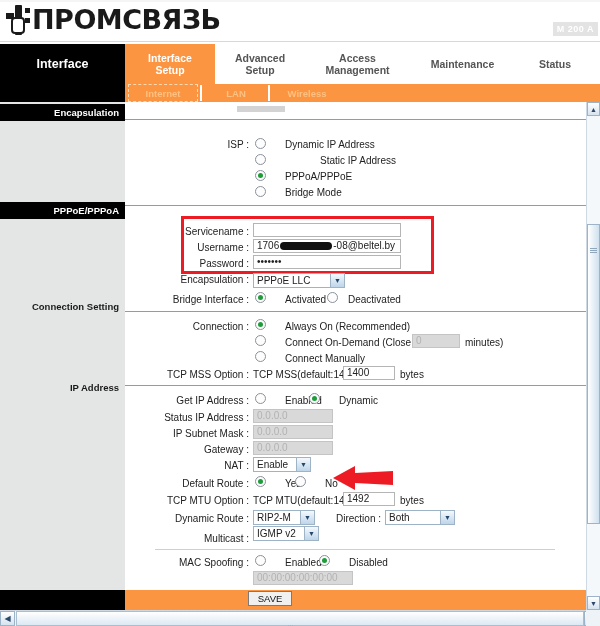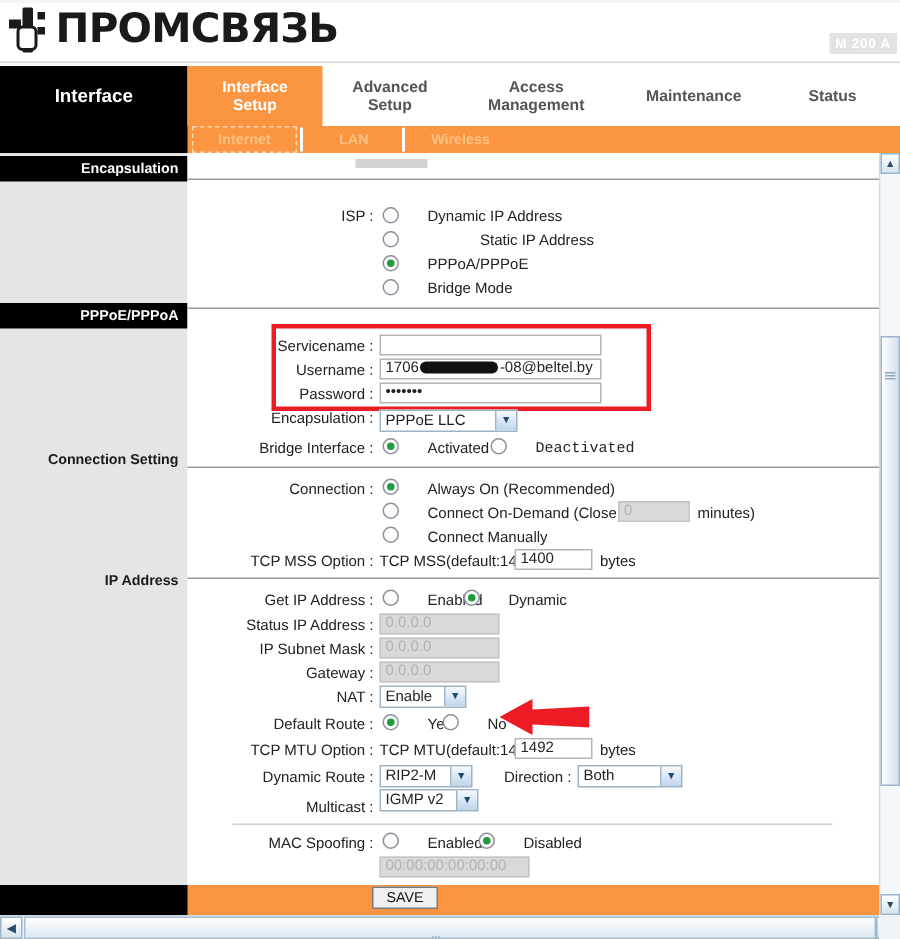--- a/index.html
+++ b/index.html
@@ -7,21 +7,21 @@
     margin: 0; padding: 0;
     width: 600px; height: 626px;
     overflow: hidden;
     background: #ffffff;
     font-family: "Liberation Sans", sans-serif;
   }
   #app { position: relative; width: 600px; height: 626px; background:#fff; }
 
   
   .header { position:absolute; left:0; top:0; width:600px; height:44px; background:#fff; }
-  .logo { position:absolute; left:6px; top:5px; display:flex; align-items:center; gap:5px; }
+  .logo { position:absolute; left:6px; top:5px; display:flex; align-items:center; }
   .logo-mark { position:relative; width:26px; height:30px; }
   .lm-stem { position:absolute; left:9px; top:0; width:7px; height:30px; background:#1a1a1a; border-radius:1px; }
   .lm-box { position:absolute; left:5px; top:12px; width:14px; height:17px; background:#fff; border:2.5px solid #1a1a1a; border-radius:4px; }
   .lm-barL { position:absolute; left:0; top:8px; width:8px; height:6px; background:#1a1a1a; }
   .lm-d1 { position:absolute; left:19px; top:3px; width:5px; height:5px; background:#1a1a1a; }
   .lm-d2 { position:absolute; left:19px; top:13px; width:5px; height:5px; background:#1a1a1a; }
   .logo-text { font-family:"DejaVu Sans", sans-serif; font-size:27px; font-weight:bold;
                color:#1a1a1a; letter-spacing:-0.5px; line-height:30px; }
   .model { position:absolute; right:2px; top:22px; font-size:9px; font-weight:bold;
            color:#ffffff; background:#e3e3e3; padding:2px 4px; letter-spacing:0.5px; }
@@ -221,21 +221,21 @@
       <div class="fld-label" style="left:40px; top:171px; width:84px;">Encapsulation :</div>
       <div class="select" style="left:128px; top:171px; width:92px;">
         <span>PPPoE LLC</span>
         <span class="arrow">▼</span>
       </div>
 
       <div class="fld-label" style="left:20px; top:191px; width:104px;">Bridge Interface :</div>
       <div class="radio on" style="left:130px; top:190px;"></div>
       <div class="radio-lbl" style="left:144px; top:191px;">Activated</div>
       <div class="radio" style="left:202px; top:190px;"></div>
-      <div class="radio-lbl" style="left:216px; top:191px;font-family:Liberation Mono, monospace;">Deactivated</div>
+      <div class="radio-lbl" style="left:207px; top:191px;">Deactivated</div>
 
       <div class="hrule" style="top:209px"></div>
 
       <div class="fld-label" style="left:48px; top:218px; width:76px;">Connection :</div>
 
       <div class="radio on" style="left:130px; top:217px;"></div>
       <div class="radio-lbl" style="left:144px; top:218px;">Always On (Recommended)</div>
 
       <div class="radio" style="left:130px; top:233px;"></div>
       <div class="radio-lbl" style="left:144px; top:234px;">Connect On-Demand (Close if idle for</div>

